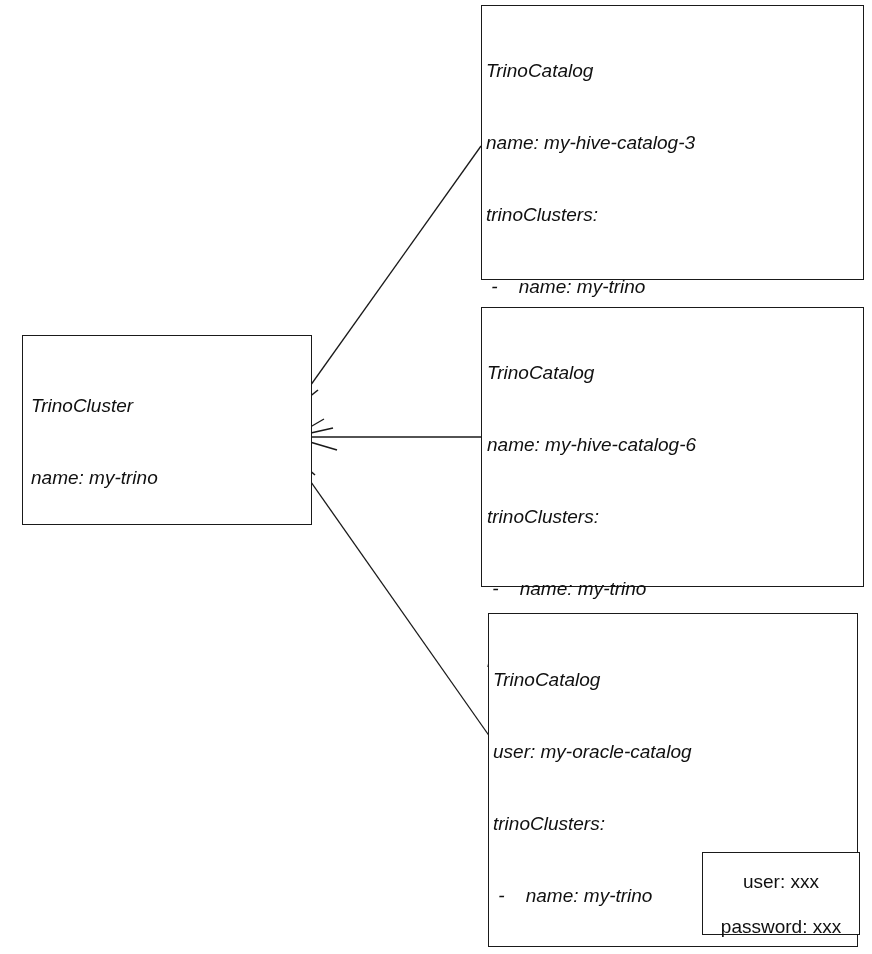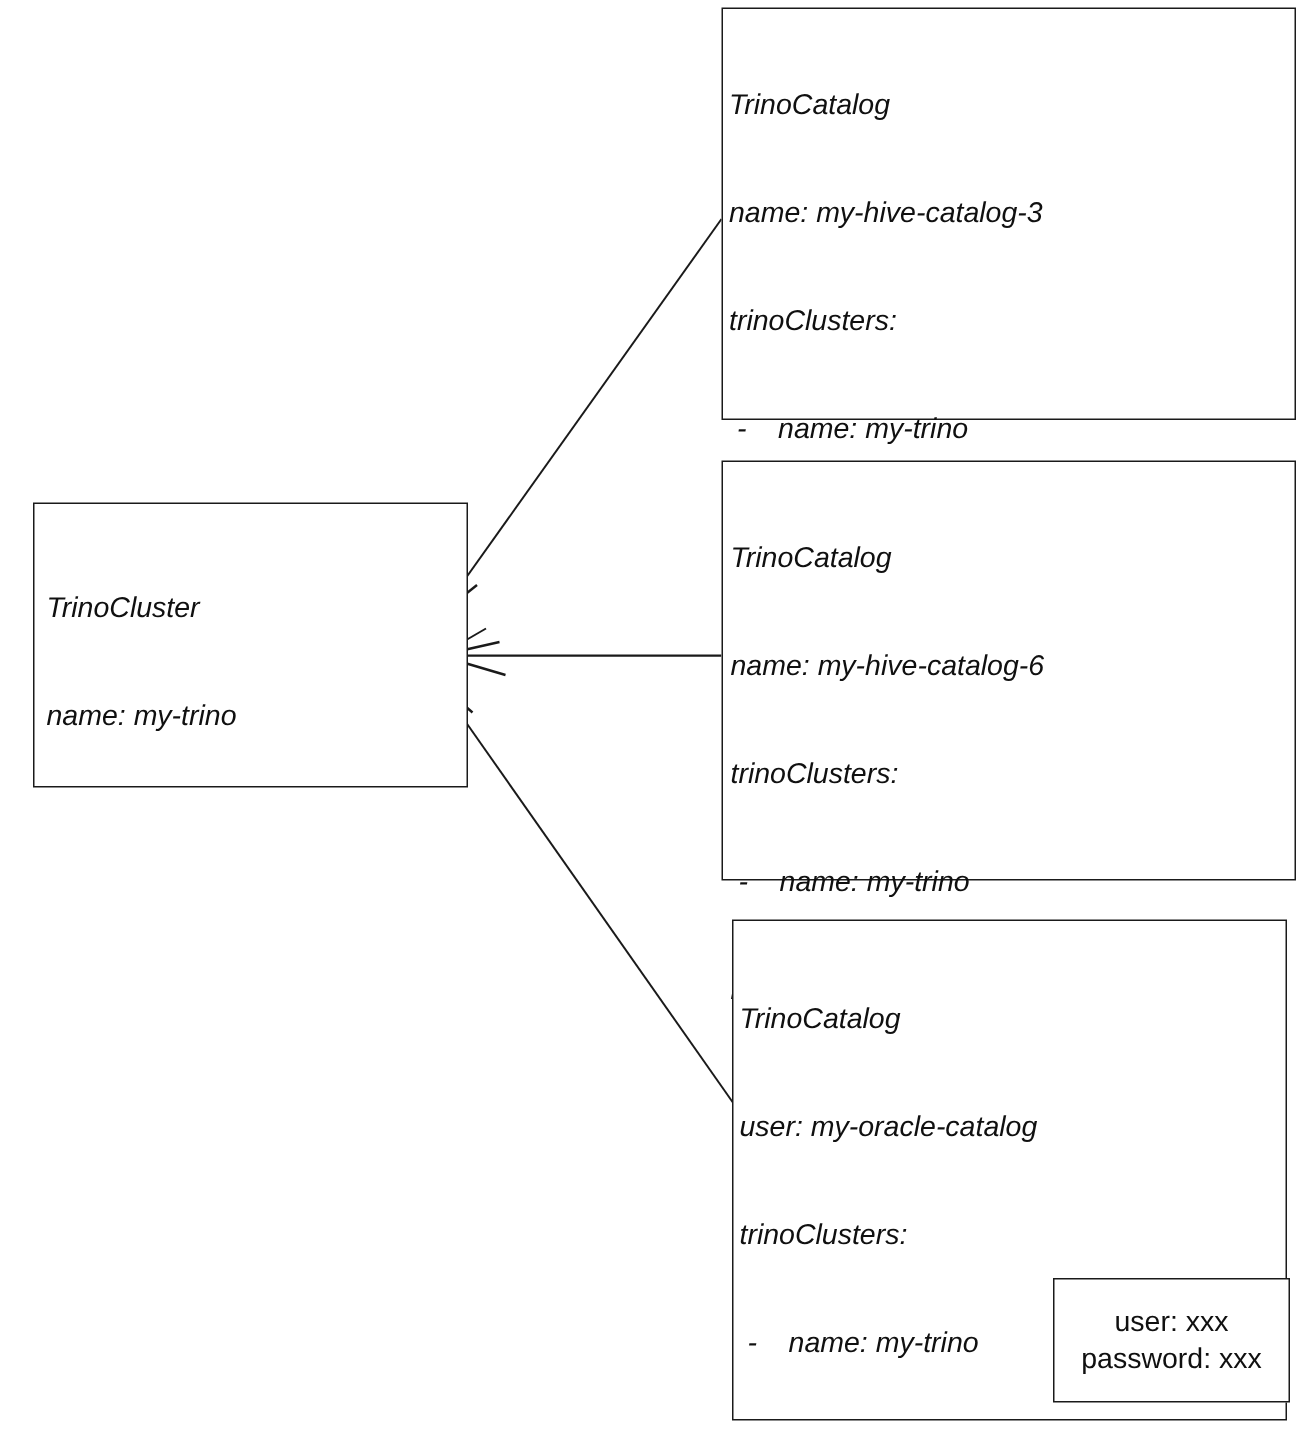--- a/index.html
+++ b/index.html
@@ -55,20 +55,21 @@
     display: flex;
     flex-direction: column;
     align-items: center;
     justify-content: center;
   }
   .secret-line {
     font-size: 19px;
     line-height: 25px;
     color: #101010;
     white-space: pre;
+    margin-top: 20px;
   }
 
   
   #cluster-node   { left: 2px;   top: 335px; width: 290px; height: 190px; margin-left: 20px; }
   #cluster-text   { left: 8px;   top: 10px; }
 
   #catalog-node-1 { left: 481px; top: 5px;   width: 383px; height: 275px; }
   #catalog-text-1 { left: 4px;   top: 5px; }
 
   #catalog-node-2 { left: 481px; top: 307px; width: 383px; height: 280px; }

